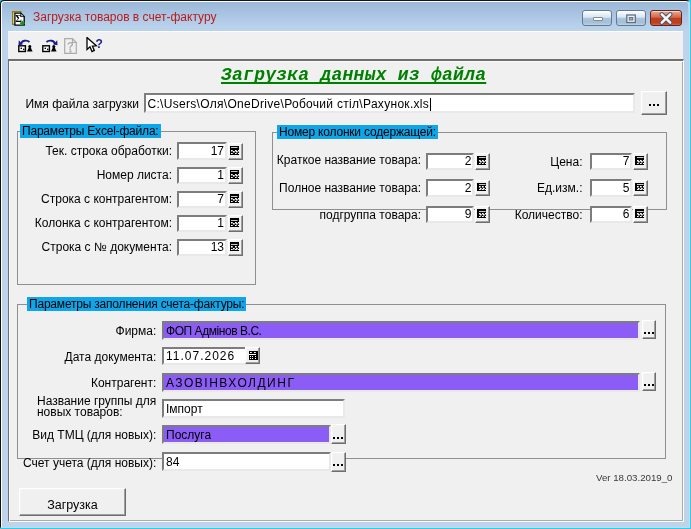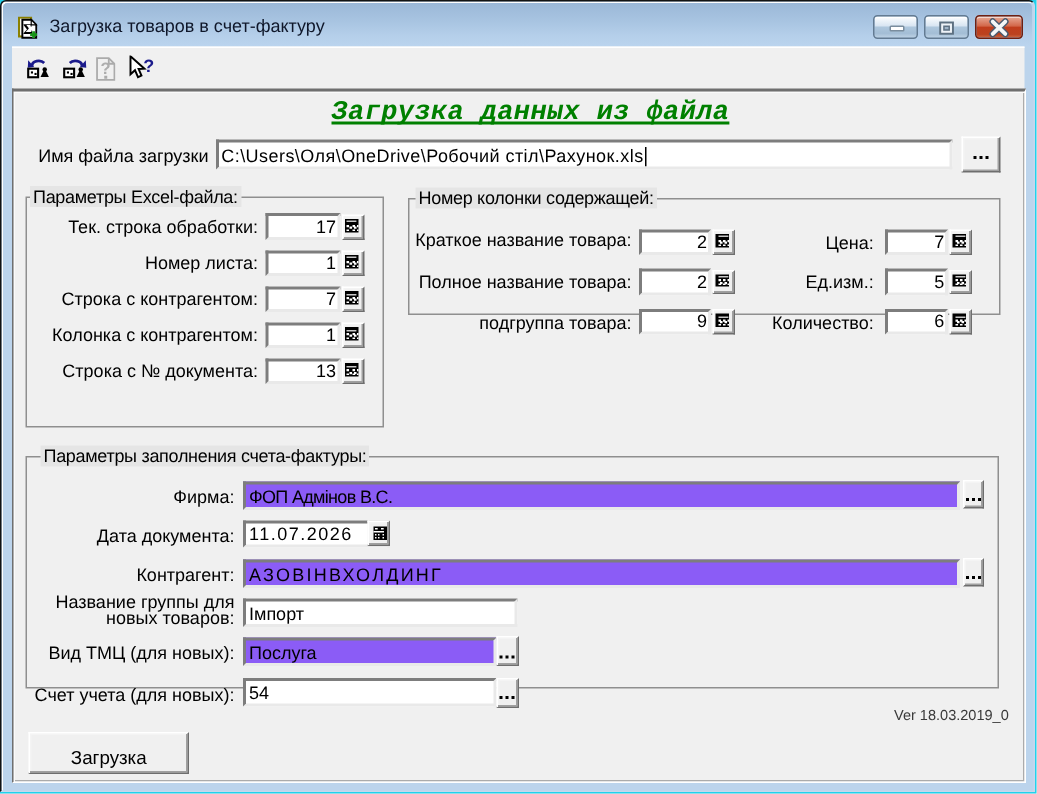--- a/index.html
+++ b/index.html
@@ -3,21 +3,21 @@
 <meta charset="utf-8">
 <style>
 * { margin:0; padding:0; box-sizing:border-box; }
 html,body { width:691px; height:529px; }
 body { position:relative; font-family:"Liberation Sans",sans-serif; background:#22d1ec; overflow:hidden; }
 #win { position:absolute; left:0; top:0; width:690px; height:528px; background:#bcd4ec; border-radius:4px 4px 0 0;
   border-top:1px solid #121212; border-left:1px solid #121212; border-right:1px solid #c6d8ec; border-bottom:1px solid #c6d8ec;
   box-shadow: inset 1px 1px 0 #ffffff; }
 #titlebar { position:absolute; left:2px; top:2px; width:686px; height:29px; border-radius:3px 3px 0 0;
   background:linear-gradient(180deg,#9bb8d8 0%,#a9c5e2 45%,#b5cfea 75%,#bbd4ee 100%); }
-#titletext { position:absolute; left:33px; top:10px; font-size:12px; color:#0f172a; white-space:nowrap; }
+#titletext { position:absolute; left:33px; top:10px; font-size:12px; color:#b91c1c; white-space:nowrap; }
 #client { position:absolute; left:8px; top:31px; width:675px; height:490px; background:#f0f0f0; border-top:1px solid #fff; }
 #panel { position:absolute; left:8px; top:59px; width:676px; height:463px;
   border:1px solid; border-top-width:2px; border-color:#6f6f6f #ffffff #ffffff #6f6f6f; background:#f0f0f0;
   box-shadow: inset 1px 1px 0 #fafafa, inset -1px -1px 0 #ababab; }
 
 
 .wbtn { position:absolute; top:10px; height:16px; border-radius:3px; }
 #btnmin, #btnmax { background:linear-gradient(180deg,#fdfeff 0%,#d8e5f2 45%,#aec7dd 50%,#a3bdd5 80%,#bdd2e4 100%);
   border:1px solid #637b92; box-shadow: inset 0 1px 0 rgba(255,255,255,.85); }
 #btnmin { left:582px; width:30px; }
@@ -27,25 +27,25 @@
 .minbar { position:absolute; left:9.5px; top:6px; width:10.5px; height:3.5px; background:#fff; border:1px solid #7a8d9e; border-radius:1px; }
 
 
 .fld { position:absolute; background:#ffffff; border:2px solid; border-color:#7d7d7d #e9e9e9 #e9e9e9 #7d7d7d; font-size:12px; color:#000; white-space:nowrap; overflow:hidden; display:flex; align-items:flex-end; padding:0 2px; }
 .fld.num { justify-content:flex-end; padding-right:0.5px; }
 .fld.gray { background:#8b5cf6; }
 
 
 .rbtn { position:absolute; background:#f0f0f0; border:1px solid; border-color:#ffffff #6e6e6e #6e6e6e #ffffff;
   box-shadow: inset -1px -1px 0 #a0a0a0, inset 1px 1px 0 #f4f4f4; }
-.rlab { position:absolute; font-size:12px; color:#000; white-space:nowrap; text-align:right; }
+.rlab { position:absolute; font-size:12px; color:#000; white-space:nowrap; }
 
 
 .grp { position:absolute; border:1px solid #8f8f8f; }
-.grp > span { position:absolute; top:-8px; background:#e5e5e5; padding:0 2px; font-size:12px; letter-spacing:-0.2px; color:#000; white-space:nowrap; }
+.grp > span { position:absolute; top:-8px; background:#0ea5e9; padding:0 2px; font-size:12px; letter-spacing:-0.2px; color:#000; white-space:nowrap; }
 
 #heading { position:absolute; left:221px; top:65px; letter-spacing:0.25px; font-size:18px; font-weight:bold; font-style:italic; color:#008000; text-decoration:underline; text-decoration-thickness:1.7px; text-decoration-skip-ink:none; text-underline-offset:2px; white-space:nowrap;font-family:Liberation Mono, monospace; }
 #ver { position:absolute; right:16.5px; top:471.5px; font-size:9.7px; color:#3a3a3a; background:#f0f0f0; padding:0 2px; }
 
 #loadbtn { position:absolute; left:19px; top:488px; width:107px; height:28px; background:#f0f0f0;
   border:1px solid; border-color:#ffffff #6e6e6e #6e6e6e #ffffff; box-shadow: inset -1px -1px 0 #a0a0a0, inset 1px 1px 0 #f4f4f4;
   font-size:12.5px; color:#000; text-align:center; line-height:32px; }
 .ico { position:absolute; }
 .rbtn.calc { width:15.3px; height:16.8px; }
 .rbtn.calc::after { content:""; position:absolute; left:1.7px; top:2.2px; width:9px; height:8.7px;
@@ -222,17 +222,17 @@
 <div class="rbtn dots" style="left:641.7px;top:371.9px;width:14.6px;height:19px"></div>
 
 <div class="rlab" style="right:534.7px;top:396px;line-height:10.5px">Название группы для<br>новых товаров:</div>
 <div class="fld" style="left:162px;top:398.5px;width:182.5px;height:19px">Імпорт</div>
 
 <div class="rlab" style="right:534.7px;top:428px">Вид ТМЦ (для новых):</div>
 <div class="fld gray" style="left:162px;top:424.9px;width:168.5px;height:19px">Послуга</div>
 <div class="rbtn dots" style="left:330.5px;top:424.3px;width:15px;height:19.5px"></div>
 
 <div class="rlab" style="right:534.7px;top:455.5px">Счет учета (для новых):</div>
-<div class="fld" style="left:162px;top:452.4px;width:168.5px;height:19px">54</div>
+<div class="fld" style="left:162px;top:452.4px;width:168.5px;height:19px">84</div>
 <div class="rbtn dots" style="left:330.5px;top:452px;width:15px;height:19.5px"></div>
 
 <div id="ver">Ver 18.03.2019_0</div>
 <div id="loadbtn">Загрузка</div>
 
 </body></html>

